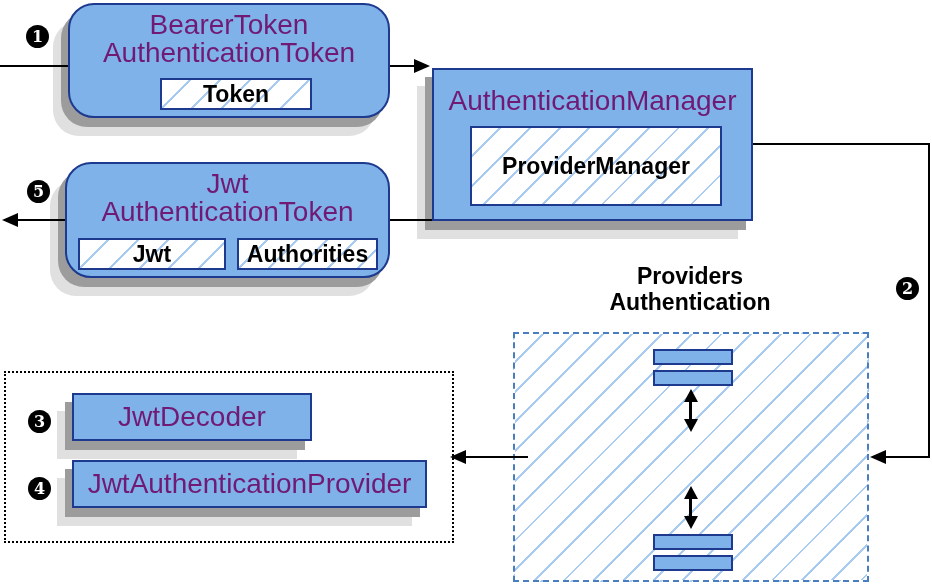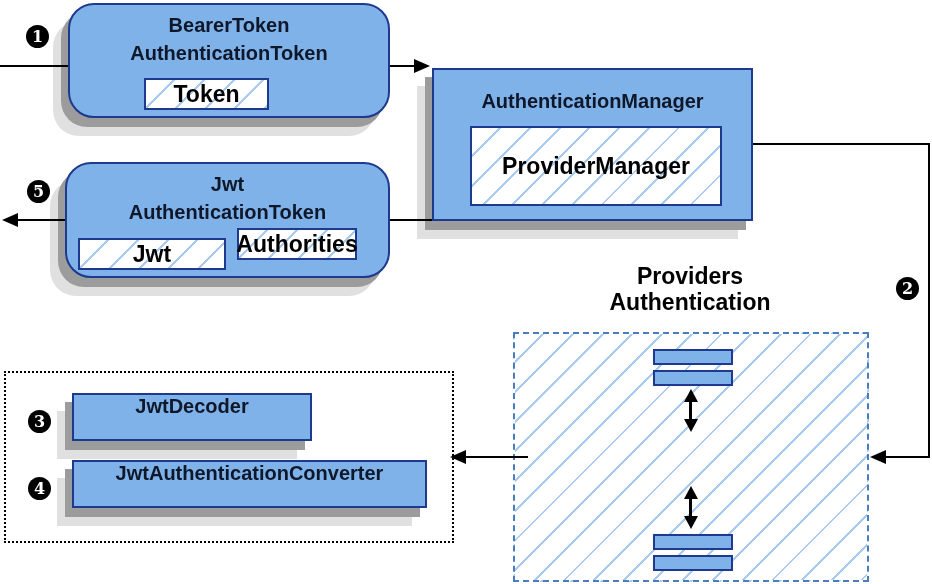--- a/index.html
+++ b/index.html
@@ -23,24 +23,24 @@
   
   .dotted-box{border:2px dotted #000;background:transparent;z-index:1;}
   .dashed-box{border:2px dashed var(--dashed-border);z-index:1;}
 
   
   .hatch{background-color:#ffffff;
          background-image:repeating-linear-gradient(135deg,transparent 0 19px,var(--hatch-line) 19px 21px);}
 
   
   .node{background:var(--node-fill);border:2px solid var(--node-border);z-index:2;
-        color:#0f172a;font-weight:bold;font-size:20px;}
+        color:#701a75;font-weight:normal;font-size:28px;}
   .shadow2{box-shadow:-7px 9px 0 0 var(--shadow-dark),-15px 18px 0 0 var(--shadow-light);}
   .rounded{border-radius:26px;}
-  .flex-center{display:flex;align-items:flex-start;justify-content:center;}
+  .flex-center{display:flex;align-items:center;justify-content:center;}
   .node-title{width:100%;text-align:center;line-height:28px;}
   .node-title span{display:block;}
 
   
   .slot{border:2px solid var(--node-border);z-index:3;display:flex;align-items:center;justify-content:center;
         font-weight:bold;font-size:23px;color:#000;}
 
   
   .bar{background:var(--node-fill);border:2px solid var(--node-border);z-index:2;}
 
@@ -73,21 +73,21 @@
     <span>1</span>
   </div>
   <div class="abs h-line" style="left:0;top:65px;width:68px;height:2px"></div>
 
   <div class="abs node rounded shadow2" style="left:68px;top:3px;width:322px;height:115px;padding-top:6px">
     <div class="node-title">
       <span>BearerToken</span>
       <span>AuthenticationToken</span>
     </div>
   </div>
-  <div class="abs slot hatch" style="left:144px;top:78px;width:125px;height:32px">
+  <div class="abs slot hatch" style="left:160px;top:78px;width:152px;height:32px">
     <span>Token</span>
   </div>
 
   <div class="abs h-line" style="left:390px;top:65px;width:26px;height:2px"></div>
   <div class="abs tri tri-right" style="left:414px;top:59px"></div>
 
   <div class="abs node shadow2" style="left:432px;top:68px;width:321px;height:153px;padding-top:17px">
     <div class="node-title">
       <span>AuthenticationManager</span>
     </div>
@@ -106,21 +106,21 @@
 
   <div class="abs node rounded shadow2" style="left:65px;top:162px;width:325px;height:116px;padding-top:6px">
     <div class="node-title">
       <span>Jwt</span>
       <span>AuthenticationToken</span>
     </div>
   </div>
   <div class="abs slot hatch" style="left:78px;top:238px;width:148px;height:32px">
     <span>Jwt</span>
   </div>
-  <div class="abs slot hatch" style="left:237px;top:228px;width:120px;height:32px">
+  <div class="abs slot hatch" style="left:237px;top:238px;width:141px;height:32px">
     <span>Authorities</span>
   </div>
 
   <div class="abs h-line" style="left:753px;top:143px;width:177px;height:2px"></div>
   <div class="abs v-line" style="left:928px;top:143px;width:2px;height:315px"></div>
   <div class="abs h-line" style="left:886px;top:456px;width:44px;height:2px"></div>
   <div class="abs tri tri-left" style="left:870px;top:450px"></div>
   <div class="abs badge" style="left:896px;top:277px">
     <span>2</span>
   </div>
@@ -152,16 +152,16 @@
     <span>3</span>
   </div>
   <div class="abs node shadow2 flex-center" style="left:72px;top:393px;width:240px;height:48px">
     <span>JwtDecoder</span>
   </div>
 
   <div class="abs badge" style="left:28px;top:477px">
     <span>4</span>
   </div>
   <div class="abs node shadow2 flex-center" style="left:72px;top:460px;width:355px;height:48px">
-    <span>JwtAuthenticationConverter</span>
+    <span>JwtAuthenticationProvider</span>
   </div>
 
 </div>
 
 </body></html>

